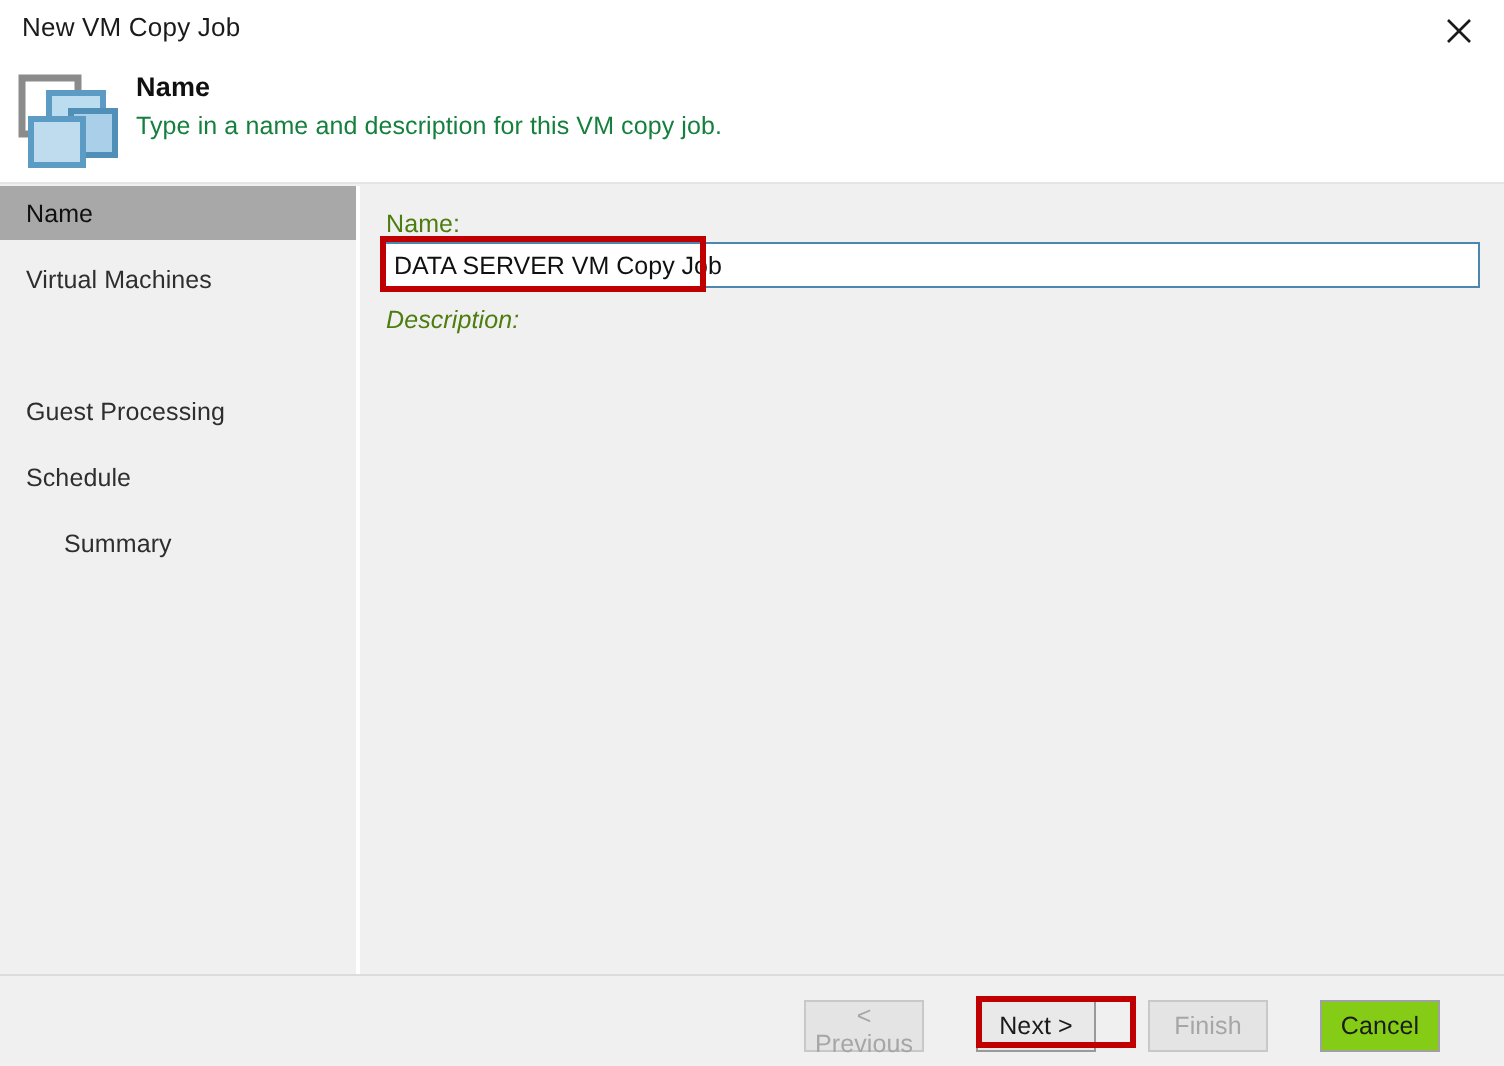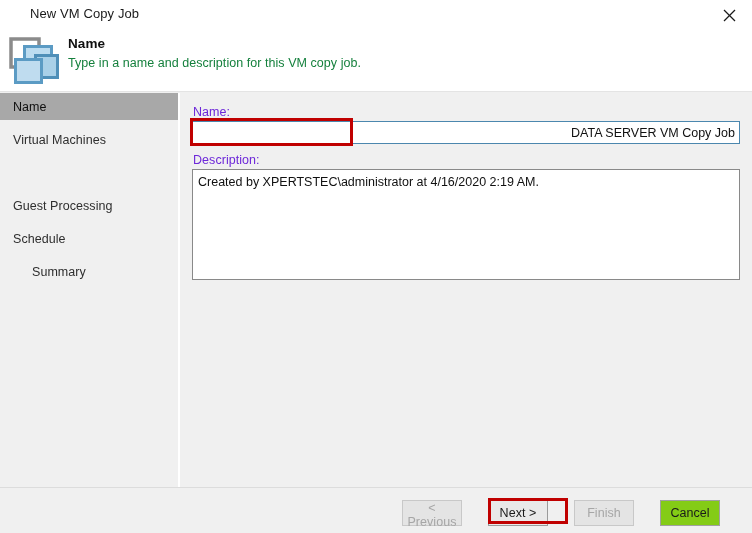--- a/index.html
+++ b/index.html
@@ -28,21 +28,20 @@
     background: #ffffff;
   }
   .titlebar-text {
     position: absolute;
     left: 11px;
     top: 6px;
     font-size: 13px;
     color: #1a1a1a;
     letter-spacing: 0.1px;
     white-space: nowrap;
-    margin-left: 19px;
   }
   .close-btn {
     position: absolute;
     right: 0;
     top: 0;
     width: 46px;
     height: 30px;
     display: flex;
     align-items: center;
     justify-content: center;
@@ -126,41 +125,40 @@
     position: absolute;
     left: 180px;
     top: 93px;
     width: 572px;
     height: 394px;
     background: #f0f0f0;
   }
   .field-label {
     position: absolute;
     font-size: 12.5px;
-    color: #6d28d9;
+    color: #4d7c0f;
     letter-spacing: 0.05px;
   }
   .lbl-name  { left: 13px; top: 12px; }
-  .lbl-desc  { left: 13px; top: 60px; }
+  .lbl-desc  { left: 13px; top: 60px; font-style: italic; }
 
   .name-input {
     position: absolute;
     left: 12px;
     top: 28px;
     width: 548px;
     height: 23px;
     box-sizing: border-box;
     background: #ffffff;
     border: 1px solid #4b87ae;
     font-family: "Liberation Sans", sans-serif;
     font-size: 12.5px;
     color: #101010;
     padding: 0 4px;
     outline: none;
-    text-align: right;
   }
   .desc-area {
     position: absolute;
     left: 12px;
     top: 76px;
     width: 548px;
     height: 111px;
     box-sizing: border-box;
     background: #ffffff;
     border: 1px solid #898989;
@@ -270,21 +268,20 @@
         <span>Summary</span>
       </div>
   </div>
   <div class="sidebar-divider"></div>
 
   <div class="content">
     <div class="field-label lbl-name">Name:</div>
     <input class="name-input" type="text" value="DATA SERVER VM Copy Job" style="">
 
     <div class="field-label lbl-desc">Description:</div>
-    <textarea class="desc-area" style="">Created by XPERTSTEC\administrator at 4/16/2020 2:19 AM.</textarea>
   </div>
 
   <div class="footer">
     <button class="btn btn-prev disabled">&lt; Previous</button>
     <button class="btn btn-next">Next &gt;</button>
     <button class="btn btn-finish disabled">Finish</button>
     <button class="btn btn-cancel">Cancel</button>
   </div>
 
   <div class="annot annot-name"></div>

